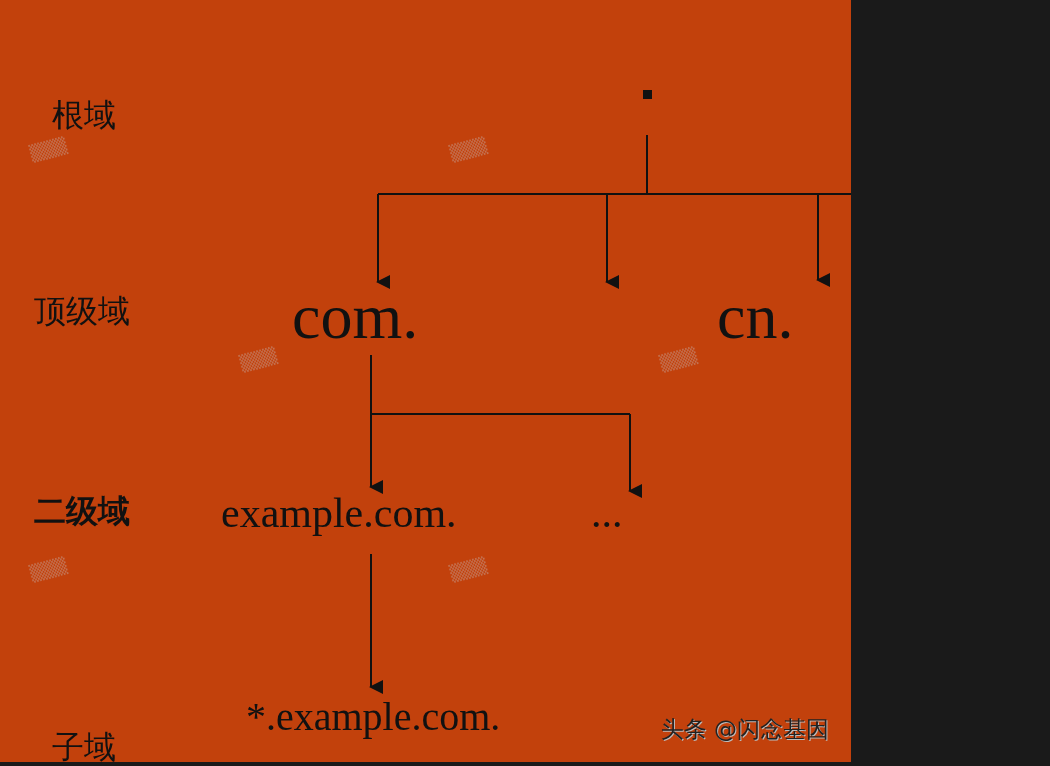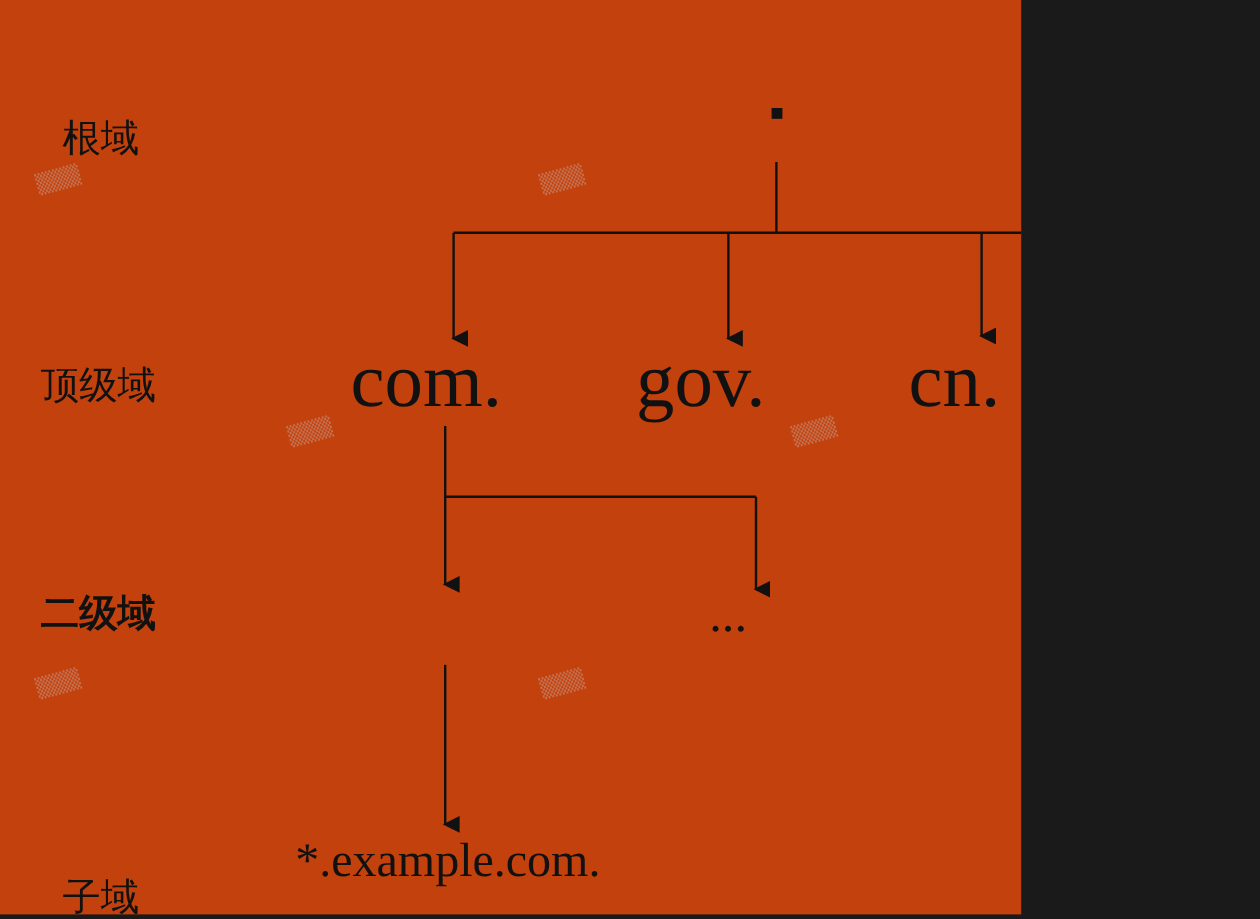--- a/index.html
+++ b/index.html
@@ -53,21 +53,21 @@
   <div class="faint-mark" style="left:30px;top:140px;">▒▒▒</div>
   <div class="faint-mark" style="left:450px;top:140px;">▒▒▒</div>
   <div class="faint-mark" style="left:870px;top:140px;">▒▒▒</div>
   <div class="faint-mark" style="left:240px;top:350px;">▒▒▒</div>
   <div class="faint-mark" style="left:660px;top:350px;">▒▒▒</div>
   <div class="faint-mark" style="left:30px;top:560px;">▒▒▒</div>
   <div class="faint-mark" style="left:450px;top:560px;">▒▒▒</div>
   <div class="faint-mark" style="left:870px;top:560px;">▒▒▒</div>
 
   <div class="level-label" style="left:52px;top:94px;">根域</div>
-  <div class="level-label" style="left:34px;top:290px;margin-top:10px;">顶级域</div>
+  <div class="level-label" style="left:34px;top:290px;">顶级域</div>
   <div class="level-label" style="left:34px;top:490px;font-weight:bold;">二级域</div>
   <div class="level-label" style="left:52px;top:690px;margin-top:36px;">子域</div>
 
   <div class="root-dot"></div>
 
   <svg class="edges" width="1046" height="762">
     <defs>
       <marker id="arrow" markerWidth="14" markerHeight="14" refX="7" refY="12" orient="auto" markerUnits="userSpaceOnUse">
         <path d="M0,0 L14,0 L7,14 Z" fill="#111"></path>
       </marker>
@@ -85,20 +85,21 @@
 
       <line x1="371" y1="355" x2="371" y2="487" marker-end="url(#arrow)"></line>
       <line x1="371" y1="414" x2="630" y2="414"></line>
       <line x1="630" y1="414" x2="630" y2="491" marker-end="url(#arrow)"></line>
 
       <line x1="371" y1="554" x2="371" y2="687" marker-end="url(#arrow)"></line>
     </g>
   </svg>
 
   <div class="node tld" style="left:292px;top:285px;">com.</div>
-  <div class="node tld" style="left:530px;top:285px;">gov.</div>
-  <div class="node tld" style="left:757px;top:285px;">cn.</div>
+  <div class="node tld" style="left:717px;top:285px;">cn.</div>
 
+  <div class="node sld" style="left:221px;top:492px;">example.com.</div>
   <div class="node sld" style="left:591px;top:492px;">...</div>
 
   <div class="node sub" style="left:246px;top:697px;">*.example.com.</div>
 
+  <div class="watermark">头条 @闪念基因</div>
 </div>
 
 </body></html>

